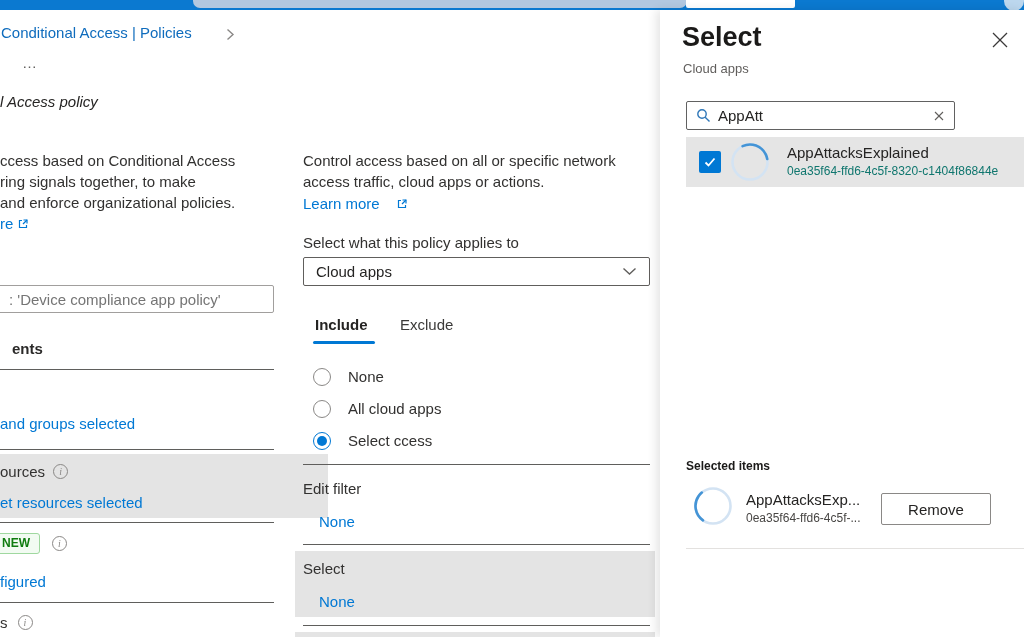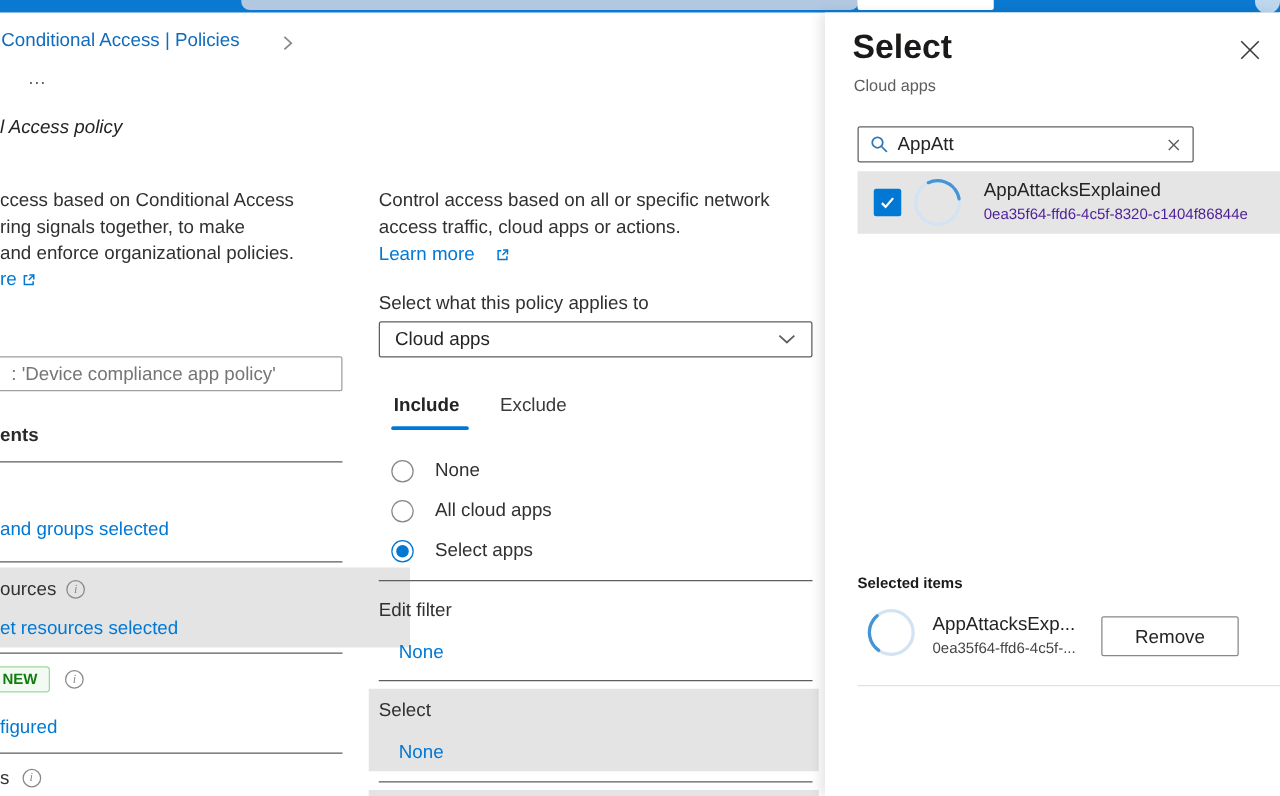--- a/index.html
+++ b/index.html
@@ -9,21 +9,21 @@
 
   
   #topbar { left:0; top:0; width:1024px; height:10px; background:#0b79d0; overflow:hidden; }
   #topbar-search { left:193px; top:-7px; width:494px; height:15px; border-radius:7px; background:#b2c8e0; }
   #topbar-box { left:686px; top:-4px; width:109px; height:12px; border-radius:2px; background:#ffffff; }
   #topbar-avatar { left:1004px; top:-9px; width:20px; height:20px; border-radius:50%; background:#bcd7ee; }
 
   
   .t15 { font-size:15px; line-height:21px; }
   .link { color:#0078d4; cursor:pointer; }
-  .semibold { font-weight:700; }
+  .semibold { font-weight:700;margin-left:12px; }
   .divider { height:1px; background:#5f5e5c; }
   .divider-light { height:1px; background:#e3e1df; }
   .grayblock { background:#e4e4e4; }
 
   
   #breadcrumb { left:1px; top:24px; font-size:15px; color:#0f6cbd; }
   #breadcrumb-chevron { left:226px; top:28px; }
   #ellipsis { left:22px; top:54px; font-size:15px; color:#605e5c; letter-spacing:2px; }
   #page-title { left:0; top:93px; font-size:15px; color:#252423;font-style:italic; }
 
@@ -86,21 +86,21 @@
   #panel-subtitle { left:23px; top:51px; font-size:13px; color:#605e5c; }
   #panel-search { left:26px; top:91px; width:269px; height:29px; border:1px solid #616161;
     border-radius:2px; display:flex; align-items:center; padding:0 9px; gap:7px; background:#fff; }
   #panel-search input { flex:1; border:none; outline:none; font-size:15px; color:#252423;
     font-family:"Liberation Sans", sans-serif; background:transparent; }
   #result-row { left:26px; top:127px; width:338px; height:50px; background:#e5e5e5; }
   #result-check { left:13px; top:14px; width:22px; height:22px; background:#0078d4;
     border-radius:2px; display:flex; align-items:center; justify-content:center; }
   #result-avatar { left:44px; top:5px; }
   #result-name { left:101px; top:7px; font-size:15px; color:#252423; }
-  #result-id { left:101px; top:27px; font-size:12px; color:#4c1d95; }
+  #result-id { left:101px; top:27px; font-size:12px; color:#0f766e; }
   #selected-header { left:26px; top:449px; font-size:12px; font-weight:700; color:#1b1a19; }
   #sel-avatar { left:33px; top:476px; }
   #sel-name { left:86px; top:481px; font-size:15px; color:#252423; }
   #sel-id { left:86px; top:501px; font-size:12px; color:#484644; }
   #remove-btn { left:221px; top:483px; width:110px; height:32px; background:#fff;
     border:1px solid #8a8886; border-radius:2px; font-size:15px; color:#252423;
     display:flex; align-items:center; justify-content:center; cursor:pointer;
     font-family:"Liberation Sans", sans-serif; }
   #panel-div { left:26px; top:538px; width:338px; }
 </style>
@@ -178,21 +178,21 @@
 <div class="abs t15 radio-row" style="top:366px;">
   <span class="radio"></span>
   <span>None</span>
 </div>
 <div class="abs t15 radio-row" style="top:398px;">
   <span class="radio"></span>
   <span>All cloud apps</span>
 </div>
 <div class="abs t15 radio-row" style="top:430px;">
   <span class="radio sel"></span>
-  <span>Select apps</span>
+  <span>Select ccess</span>
 </div>
 
 <div class="abs divider" id="div-c1"></div>
 <div class="abs t15" id="edit-filter-label">Edit filter</div>
 <div class="abs t15 link" id="edit-filter-value">None</div>
 <div class="abs divider" id="div-c2"></div>
 <div class="abs grayblock" id="select-block">
   <div class="abs t15" id="select-label">Select</div>
   <div class="abs t15 link" id="select-value">None</div>
 </div>

